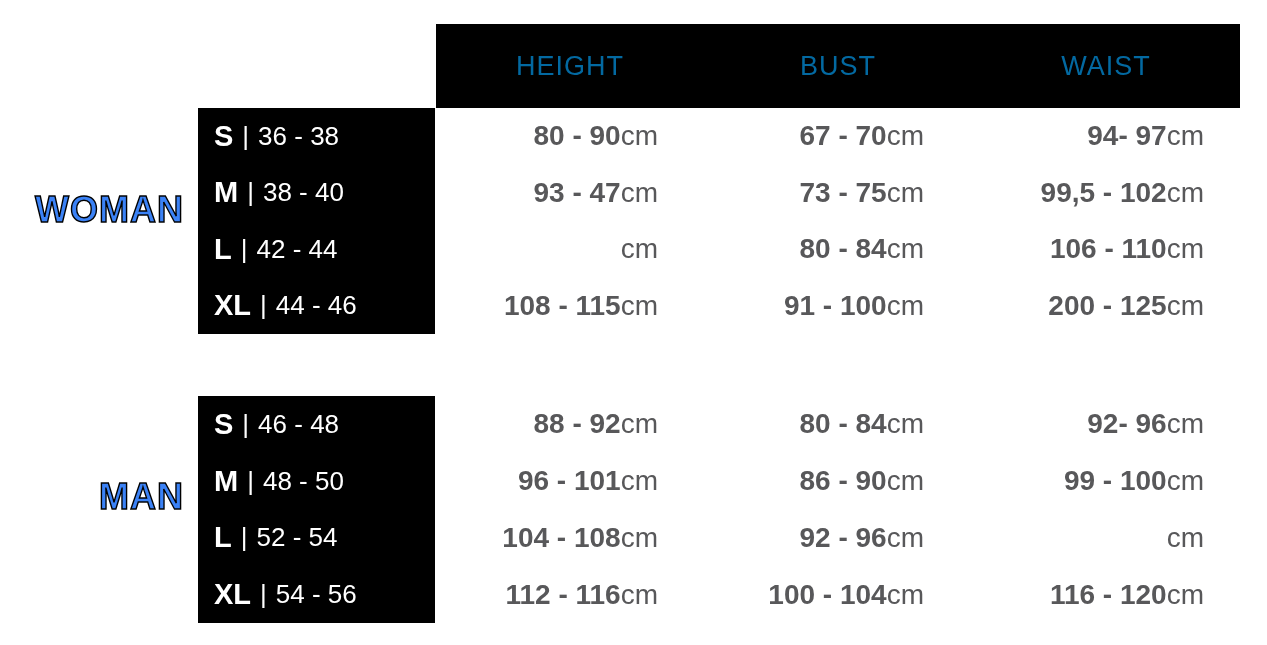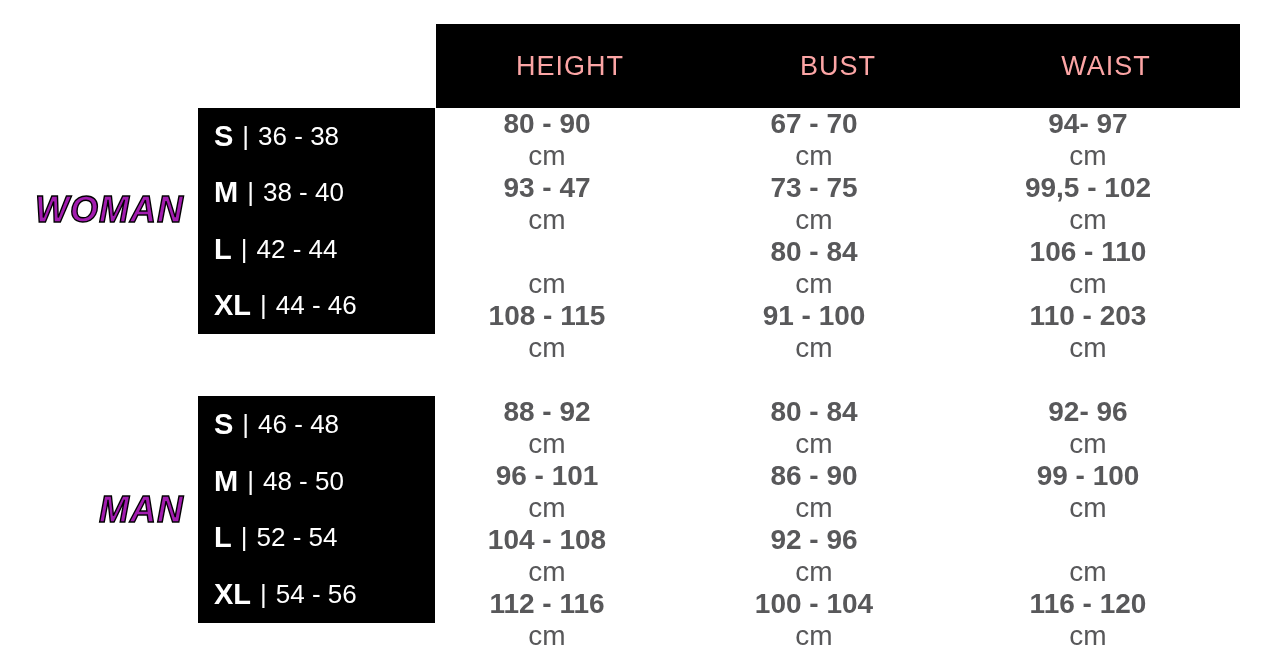--- a/index.html
+++ b/index.html
@@ -15,43 +15,42 @@
   
   .header-bar {
     position: absolute; left: 436px; top: 24px;
     width: 804px; height: 84px;
     background: #000000;
     display: flex;
   }
   .header-cell {
     flex: 1;
     display: flex; align-items: center; justify-content: center;
-    color: #fca5a5;
+    color: #0369a1;
     font-size: 27px;
     font-weight: normal;
     letter-spacing: 1px;
     text-align: right;
   }
 
   
   .section-label {
     position: absolute;
     left: 0; width: 184px;
     text-align: right;
     font-size: 36px;
     font-weight: bold;
-    font-style: italic;
-    color: #a21caf;
+    color: #3b82f6;
     -webkit-text-stroke: 1.4px #000000;
     letter-spacing: 1px;
     line-height: 36px;
     white-space: nowrap;
   }
   #woman-label { top: 192px; }
-  #man-label   { top: 492px; }
+  #man-label   { top: 479px; }
 
   
   .sizes-box {
     position: absolute; left: 198px; width: 237px;
     background: #000000;
     display: flex; flex-direction: column;
     box-sizing: border-box;
   }
   #woman-sizes { top: 108px; height: 226px; }
   #man-sizes   { top: 396px; height: 227px; }
@@ -75,21 +74,20 @@
   #man-data   { top: 396px; height: 227px; }
   .data-row { flex: 1; display: flex; }
   .cell {
     width: 268px;
     box-sizing: border-box;
     display: flex; align-items: center; justify-content: flex-end;
     color: #58585a;
     font-size: 28px;
     font-weight: bold;
     white-space: nowrap;
-    flex-direction: column;
   }
   .cell.c1 { padding-right: 46px; }
   .cell.c2 { padding-right: 48px; }
   .cell.c3 { padding-right: 36px; }
   .unit { font-weight: normal; margin-left: 0; }
 </style>
 </head>
 <body>
 
 <div class="page">
@@ -170,21 +168,21 @@
     <div class="data-row">
       <div class="cell c1">
         <span>108 - 115</span>
           <span class="unit">cm</span>
       </div>
       <div class="cell c2">
         <span>91 - 100</span>
           <span class="unit">cm</span>
       </div>
       <div class="cell c3">
-        <span>110 - 203</span>
+        <span>200 - 125</span>
           <span class="unit">cm</span>
       </div>
     </div>
   </div>
 
   <div class="section-label" id="man-label">MAN</div>
 
   <div class="sizes-box" id="man-sizes">
     <div class="size-row">
       <span class="size-letter">S</span>

